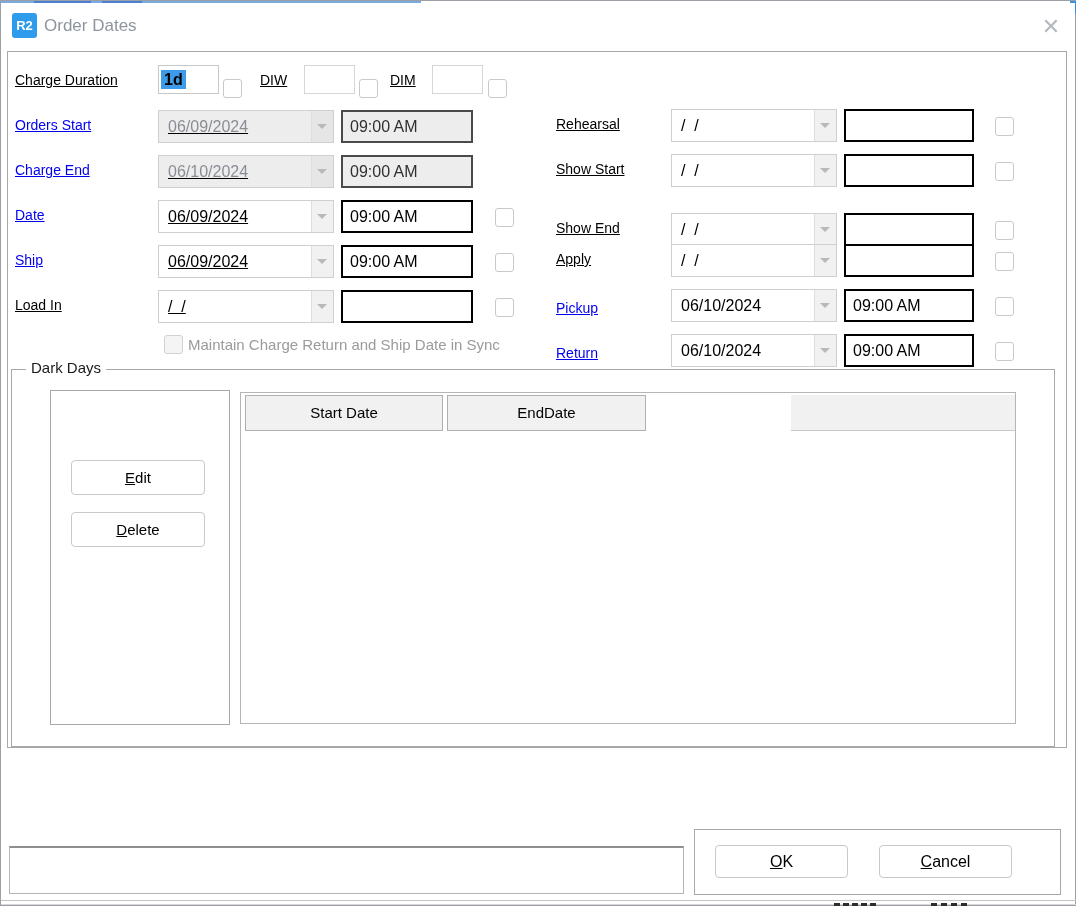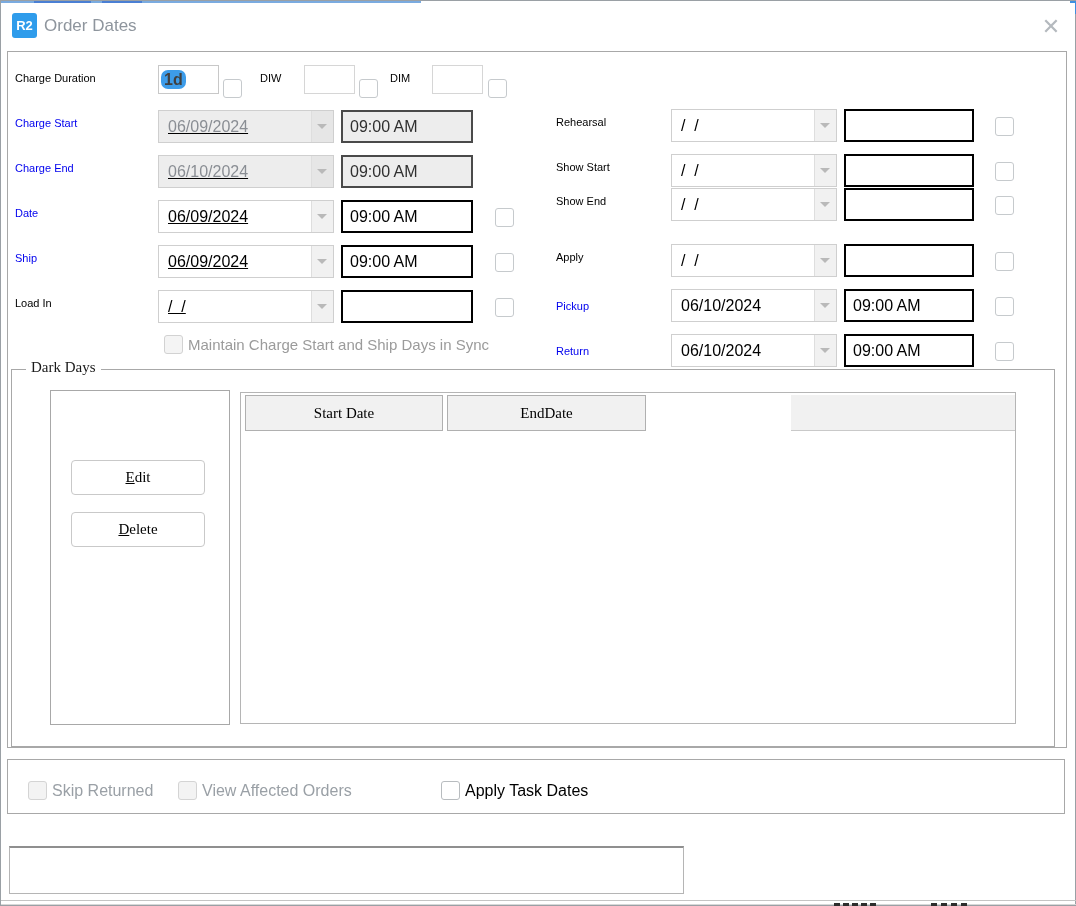--- a/index.html
+++ b/index.html
@@ -13,21 +13,21 @@
   .logo { position:absolute; left:11px; top:10px; width:25px; height:25px; background:#2f9ceb;
     border-radius:3px; color:#fff; font-weight:bold; font-size:13px; text-align:center; line-height:25px; }
   .titletext { position:absolute; left:43px; top:13px; font-size:17px; color:#8e959d; }
   .closex { position:absolute; left:1034px; top:8px; width:32px; height:32px; text-align:center;
     font-size:22px; line-height:32px; color:#b4b9be; cursor:default; }
 
   
   .contentpanel { position:absolute; left:6px; top:50px; width:1060px; height:697px;
     border:1px solid #a8a8a8; background:#fff; }
 
-  .lbl { position:absolute; font-size:11px; top:7px; white-space:nowrap; }
+  .lbl { position:absolute; font-size:14px; top:7px; white-space:nowrap;text-decoration:underline; }
   .blue { color:#0000ee; }
   .gray { color:#9aa0a6; }
 
   .frow { position:absolute; height:34px; }
   .leftcol { left:0; width:540px; }
   .rightcol { left:540px; width:536px;margin-top:44px; }
   .leftcol .lbl { left:14px; }
   .rightcol .lbl { left:15px; }
 
   .combo { position:absolute; top:0; height:33px; background:#fff; border:1px solid #cfcfcf; display:flex; }
@@ -48,31 +48,31 @@
   .rightcol .cb { left:454px; top:8px; }
 
   .disabledrow .combo { background:#ededed; }
   .disabledrow .combo .val { color:#8a8e94; }
   .disabledrow .combo .arr { background:#e6e6e6; }
   .disabledrow .timebox { background:#ededed; border-color:#4a4a4a; color:#303030; }
 
   
   .durbox { position:absolute; left:157px; top:0; width:61px; height:29px; border:1px solid #c8c8c8;
     background:#fff; font-size:16px; line-height:27px; padding-left:2px; }
-  .sel { background:#3d9ce9; color:#404040; font-weight:bold; padding:1px 3px;border-radius:7px; }
+  .sel { background:#3d9ce9; color:#000000; font-weight:bold; padding:1px 3px; }
   .smallbox { position:absolute; top:0; width:51px; height:29px; border:1px solid #d6d6d6; background:#fff; }
 
   
   .syncrow { position:absolute; left:163px; top:334px; height:20px; }
   .syncrow .cb2 { position:absolute; left:0; top:0; width:19px; height:19px; background:#f4f4f4;
     border:1px solid #d2d2d2; border-radius:3px; }
   .syncrow .txt { position:absolute; left:24px; top:1px; font-size:15px; color:#9b9b9b; white-space:nowrap; }
 
   
-  .group { position:absolute; left:10px; top:368px; width:1044px; height:378px; border:1px solid #a8a8a8;font-family:Liberation Serif, serif; }
+  .group { position:absolute; left:10px; top:368px; width:1044px; height:378px; border:1px solid #a8a8a8; }
   .legend { position:absolute; left:14px; top:-11px; background:#fff; padding:0 5px; font-size:15px; color:#1a1a1a; }
   .btnpanel { position:absolute; left:38px; top:20px; width:180px; height:335px; border:1px solid #a8a8a8; }
   .pbtn { position:absolute; left:20px; width:134px; height:35px; background:#fff; border:1px solid #c9c9c9;
     border-radius:4px; font-size:15px; text-align:center; line-height:33px; cursor:default; }
   .tablewrap { position:absolute; left:228px; top:22px; width:776px; height:332px; border:1px solid #b5b5b5; background:#fff; }
   .hcell { position:absolute; top:2px; height:36px; background:#f1f1f1; border:1px solid #b0b0b0;
     font-size:15px; text-align:center; line-height:34px; }
   .hfill { position:absolute; top:2px; height:36px; background:#f1f1f1; border-bottom:1px solid #c9c9c9; }
 
   
@@ -120,21 +120,21 @@
     <div class="cb" style="left:222px;top:14px"></div>
     <span class="lbl" style="left:259px">DIW</span>
     <div class="smallbox" style="left:303px"></div>
     <div class="cb" style="left:358px;top:14px"></div>
     <span class="lbl" style="left:389px">DIM</span>
     <div class="smallbox" style="left:431px"></div>
     <div class="cb" style="left:487px;top:14px"></div>
   </div>
 
   <div class="frow leftcol disabledrow" style="top:109px">
-    <span class="lbl blue">Charge Start</span>
+    <span class="lbl blue">Orders Start</span>
     <div class="combo">
       <div class="val">06/09/2024</div>
       <div class="arr"></div>
     </div>
     <div class="timebox">09:00 AM</div>
   </div>
 
   <div class="frow leftcol disabledrow" style="top:154px">
     <span class="lbl blue">Charge End</span>
     <div class="combo">
@@ -187,21 +187,21 @@
   <div class="frow rightcol" style="top:109px">
     <span class="lbl">Show Start</span>
     <div class="combo">
       <div class="val">/  /</div>
       <div class="arr"></div>
     </div>
     <div class="timebox"></div>
     <div class="cb"></div>
   </div>
 
-  <div class="frow rightcol" style="top:143px">
+  <div class="frow rightcol" style="top:168px">
     <span class="lbl">Show End</span>
     <div class="combo">
       <div class="val">/  /</div>
       <div class="arr"></div>
     </div>
     <div class="timebox"></div>
     <div class="cb"></div>
   </div>
 
   <div class="frow rightcol" style="top:199px">
@@ -229,46 +229,42 @@
     <div class="combo">
       <div class="val">06/10/2024</div>
       <div class="arr"></div>
     </div>
     <div class="timebox">09:00 AM</div>
     <div class="cb"></div>
   </div>
 
   <div class="syncrow">
     <div class="cb2"></div>
-    <div class="txt">Maintain Charge Start and Ship Days in Sync</div>
+    <div class="txt">Maintain Charge Return and Ship Date in Sync</div>
   </div>
 
   <div class="group">
     <div class="legend">Dark Days</div>
     <div class="btnpanel">
       <div class="pbtn" style="top:69px"><u>E</u>dit</div>
       <div class="pbtn" style="top:121px"><u>D</u>elete</div>
     </div>
     <div class="tablewrap">
       <div class="hcell" style="left:4px;width:198px">Start Date</div>
       <div class="hcell" style="left:206px;width:199px">EndDate</div>
       <div class="hfill" style="left:550px;width:224px"></div>
     </div>
   </div>
 
-  <div class="footpanel">
-    <div class="fcb off" style="left:20px"></div>
-    <div class="flbl gray" style="left:44px">Skip Returned</div>
-    <div class="fcb off" style="left:170px"></div>
-    <div class="flbl gray" style="left:194px">View Affected Orders</div>
-    <div class="fcb on" style="left:433px"></div>
-    <div class="flbl" style="left:457px">Apply Task Dates</div>
-  </div>
 
   <div class="notebox"></div>
+  <div class="okpanel">
+    <div class="okbtn" style="left:20px"><u>O</u>K</div>
+    <div class="okbtn" style="left:184px"><u>C</u>ancel</div>
+  </div>
 
   <div class="hline" style="top:899px"></div>
   <div class="hline" style="top:903px;background:#d8d8d8"></div>
   <div class="frag" style="left:833px;top:902px"></div>
   <div class="frag" style="left:842px;top:902px"></div>
   <div class="frag" style="left:851px;top:902px"></div>
   <div class="frag" style="left:860px;top:902px"></div>
   <div class="frag" style="left:869px;top:902px"></div>
   <div class="frag" style="left:930px;top:902px"></div>
   <div class="frag" style="left:940px;top:902px"></div>

